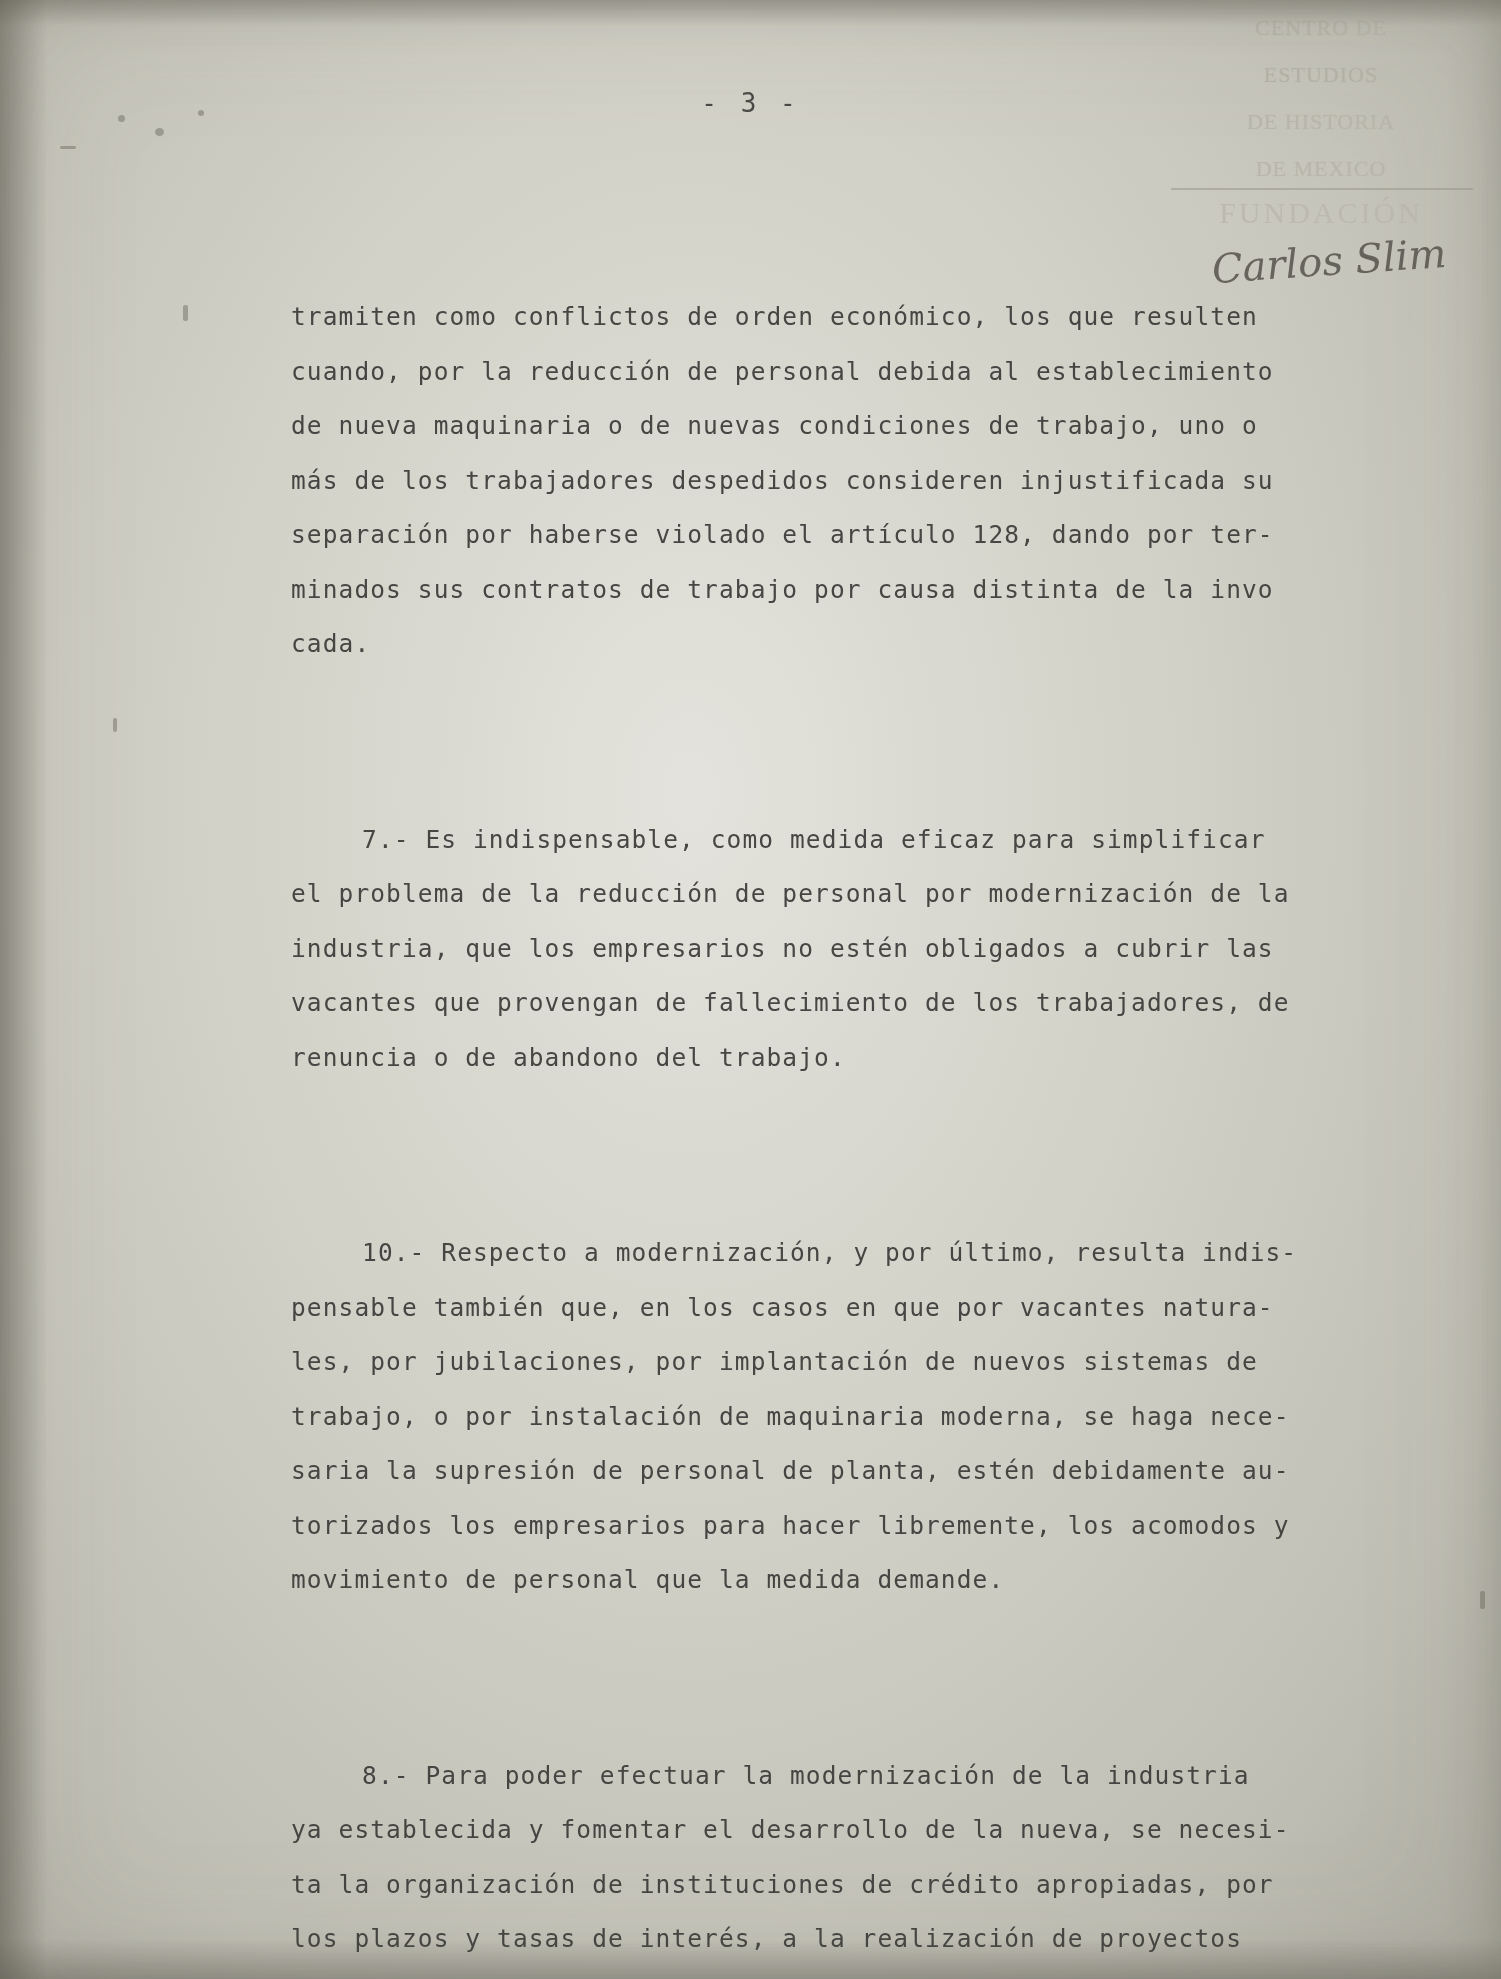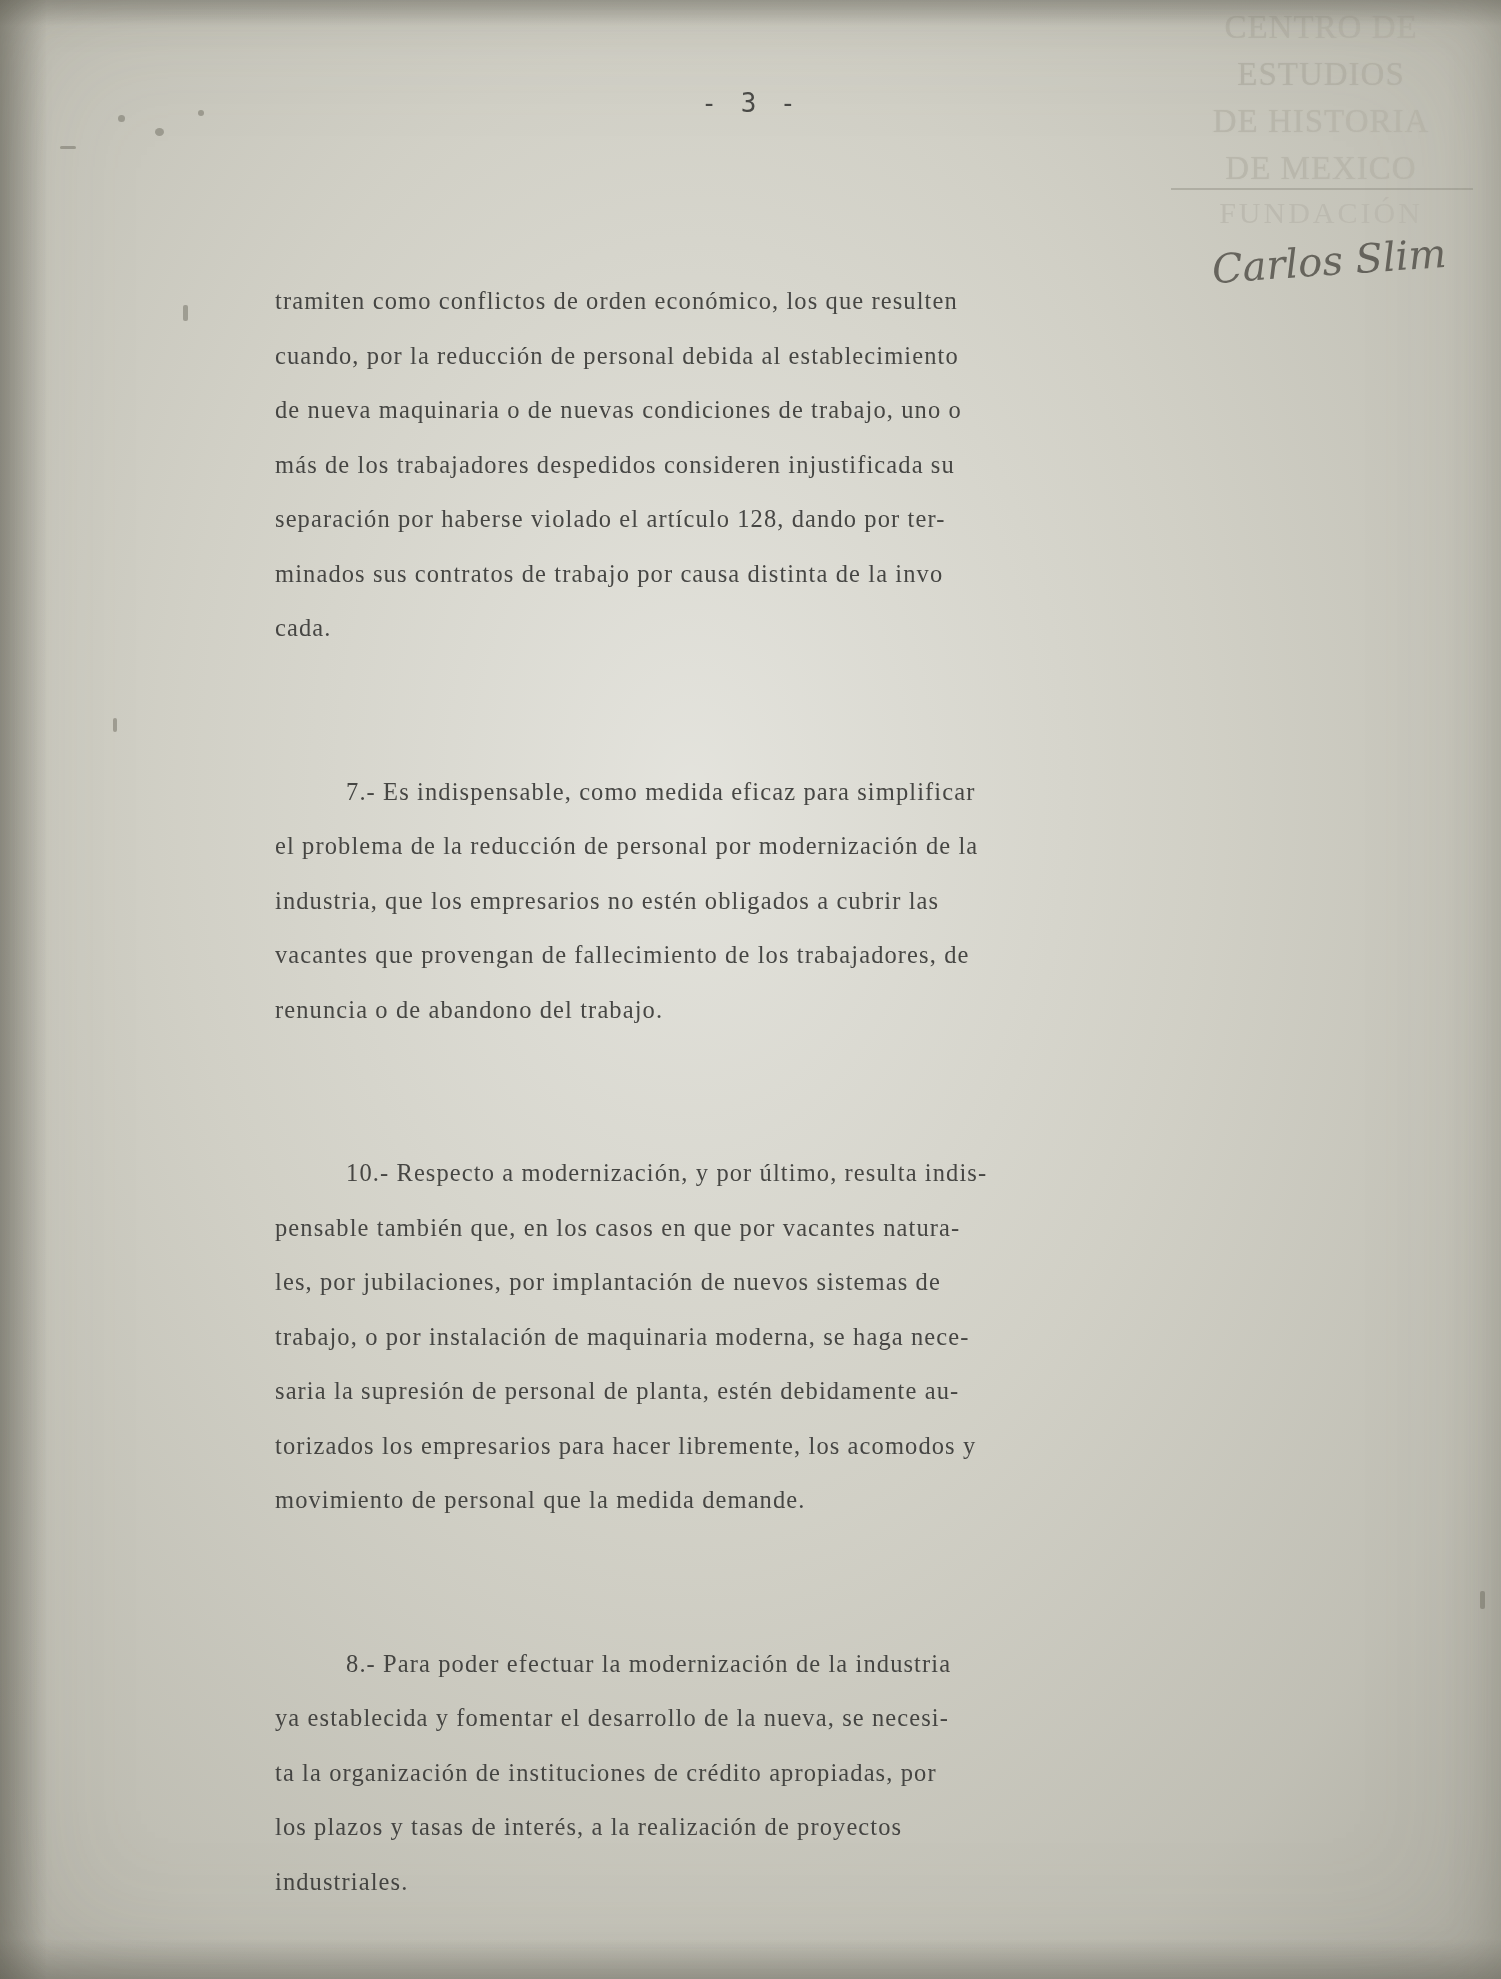--- a/index.html
+++ b/index.html
@@ -70,39 +70,38 @@
     left: 0;
     width: 1501px;
     text-align: center;
     font-size: 26px;
     letter-spacing: 4px;
     color: #3c3c3a;
     font-family: "DejaVu Sans Mono", monospace;
     opacity: 0.9;
   }
   .para {
-    margin: 0;
+    margin: 16px;
     white-space: pre-wrap;
-    font-family: Liberation Serif, serif;
   }
   .indent {
     display: inline-block;
     width: 2.9em;
   }
 
   
   .stamp {
     position: absolute;
     right: 30px;
     top: 4px;
     width: 300px;
     text-align: center;
     color: #b9b7ac;
     font-family: "Liberation Serif", serif;
-    font-size: 33px;
+    font-size: 22px;
     line-height: 47px;
     letter-spacing: 1px;
     text-shadow: 0 0 1px rgba(180,178,168,0.6);
     pointer-events: none;
   }
   .stamp .line2 {
     color: #b5b3a8;
   }
   .stamp-rule {
     position: absolute;

